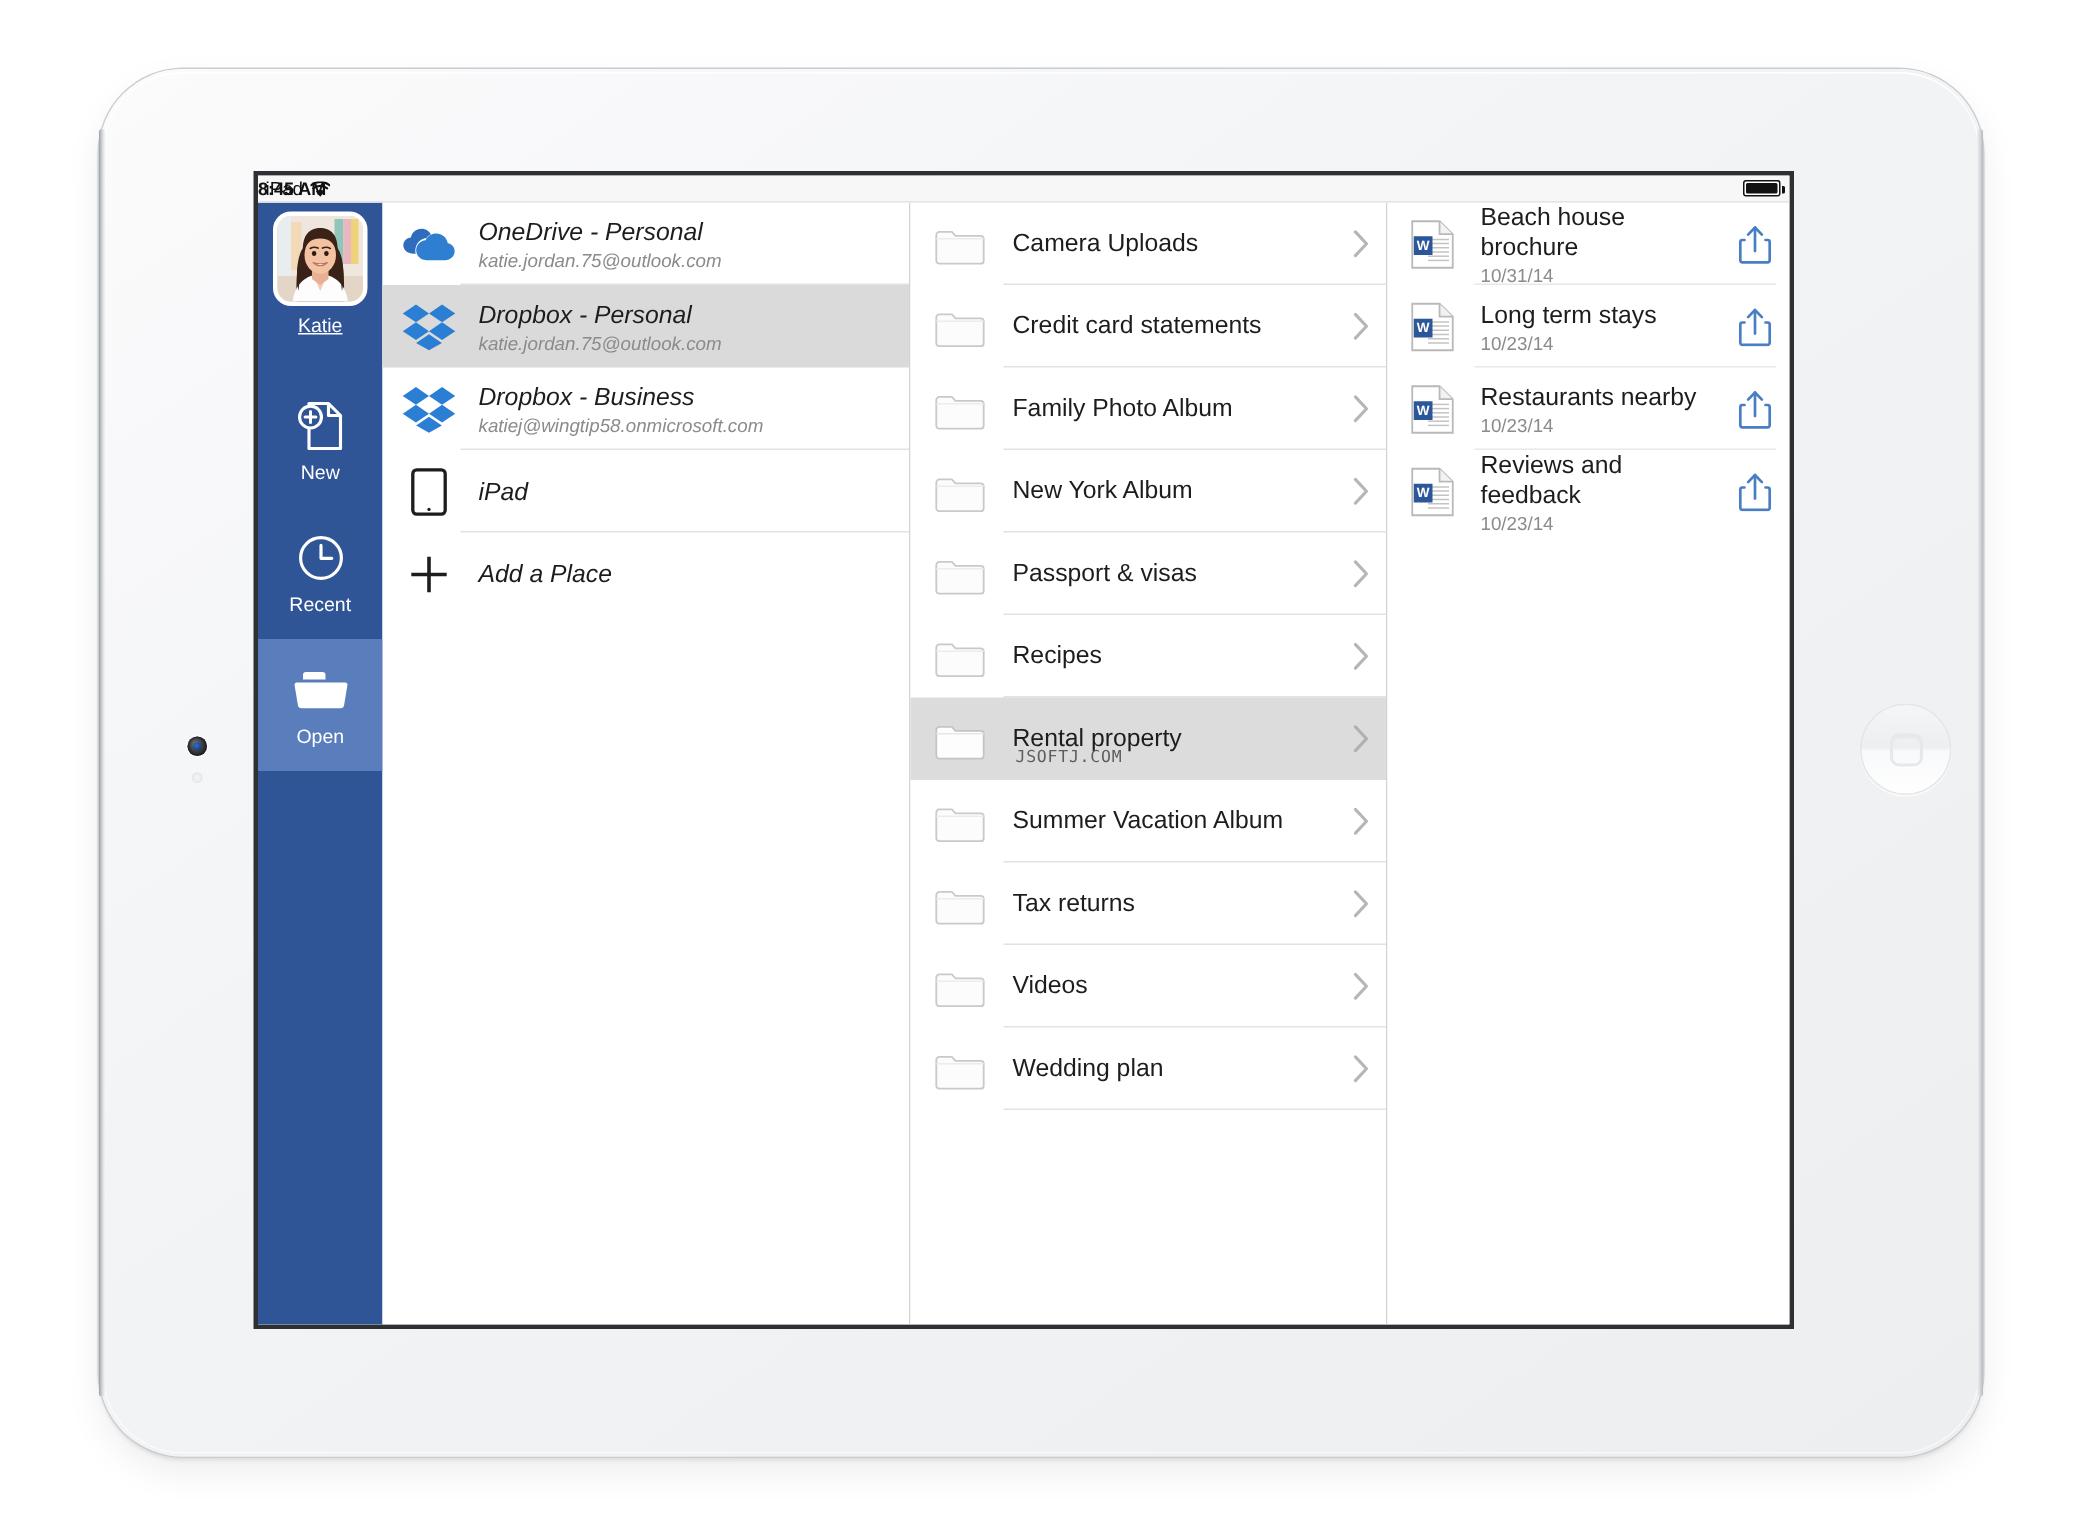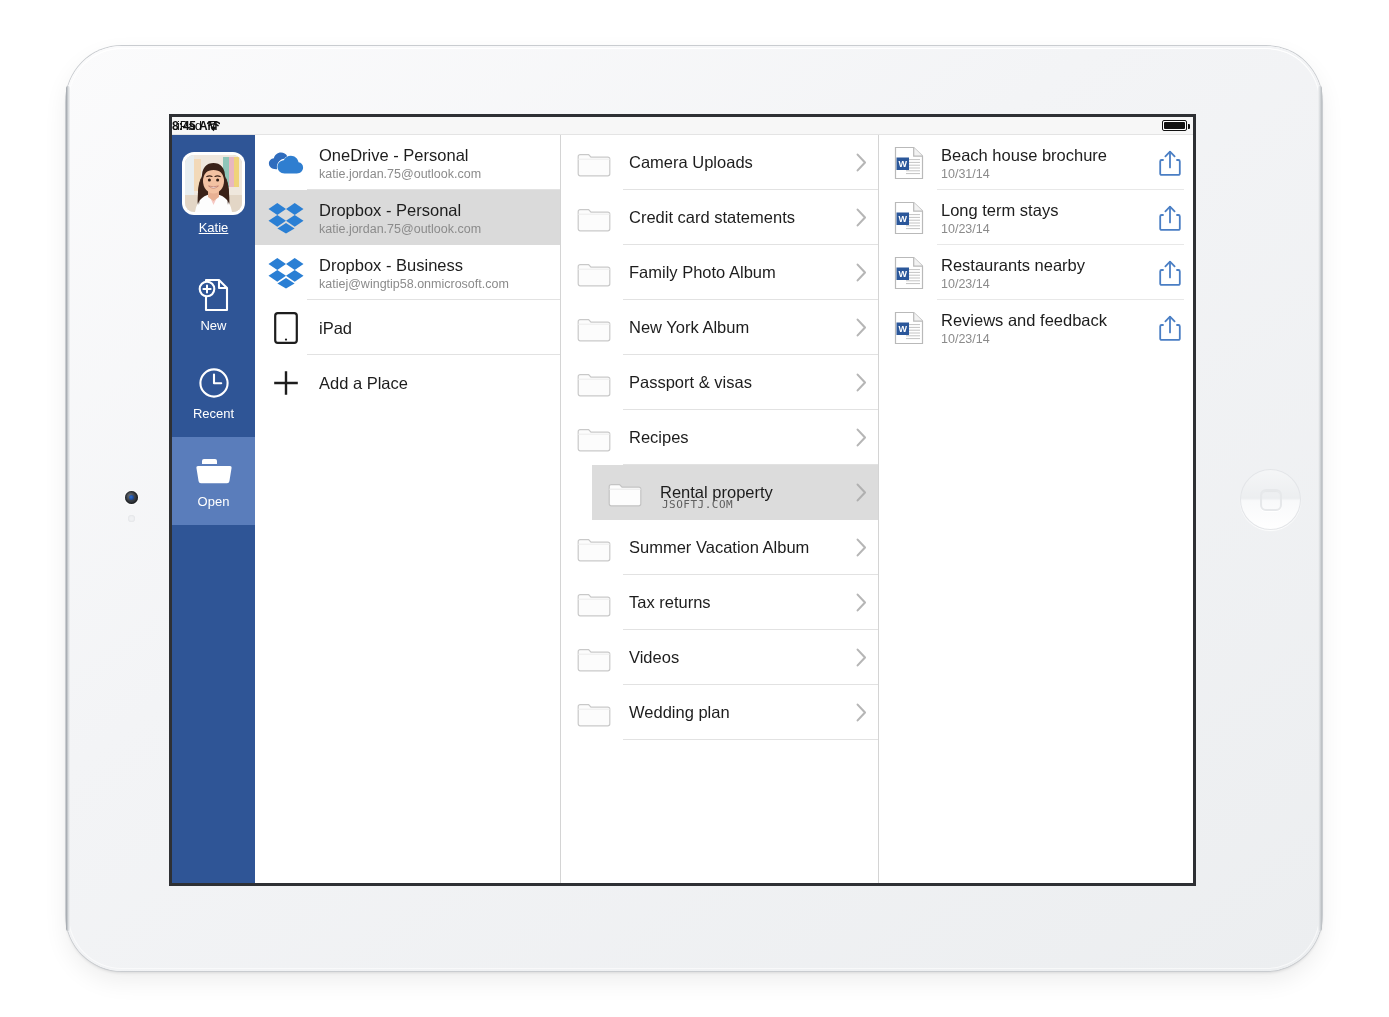--- a/index.html
+++ b/index.html
@@ -103,42 +103,43 @@
 
   
   .appbody { display:flex; height:748px; }
 
   
   .rail {
     width:83px; background:#2f5596; flex:none;
     display:flex; flex-direction:column; align-items:center;
     color:#fff;
   }
-  .rail-profile { padding-top:20px; text-align:center;text-decoration:underline; }
+  .rail-profile { padding-top:9px; text-align:center;text-decoration:underline; }
   .avatar {
     width:57px; height:57px; border-radius:9px;
     margin:0 auto;
     box-shadow: 0 0 0 3px #fff;
     overflow:hidden; position:relative;
     background:#d8c8b8;
   }
   .avatar-label { font-size:13px; margin-top:8px; color:#fff; }
 
   .rail-item {
     width:103px; height:88px;
     display:flex; flex-direction:column; align-items:center; justify-content:center;
     gap:6px; font-size:13px; color:#ffffff;
   }
   .rail-item.sel { background:#5a7dbb; }
   .rail-item .ri-ico { height:34px; display:flex; align-items:center; justify-content:center;}
 
   
   .places {
-    width:306px; flex:none; background:#fff;
+    width:352px; flex:none; background:#fff;
     border-right:1px solid #d4d4d4;
+    font-style:italic;
   }
   .place-row {
     height:55px; display:flex; align-items:center; padding-left:12px; gap:14px;
     position:relative;
   }
   .place-row.sel { background:#dadada; }
   .place-ico { width:38px; flex:none; display:flex; align-items:center; justify-content:center; }
   .place-txt { flex:1; padding-right:10px; padding-top:2px; }
   .place-title { font-size:16.5px; color:#1d1d1d; line-height:1.22; }
   .place-sub { font-size:12.5px; color:#8b8b8b; line-height:1.3; margin-top:1px; }
@@ -148,21 +149,21 @@
 
   
   .folders {
     width:318px; flex:none; background:#fff;
     border-right:1px solid #d4d4d4;
   }
   .folder-row {
     height:55px; display:flex; align-items:center; padding-left:14px; gap:16px;
     position:relative;
   }
-  .folder-row.sel { background:#dcdcdc;margin-left:31px; }
+  .folder-row.sel { background:#dcdcdc; }
   .folder-name { flex:1; font-size:16.5px; color:#1d1d1d; position:relative; }
   .chev { width:34px; flex:none; display:flex; align-items:center; justify-content:center; }
   .folder-row .sep { position:absolute; left:62px; right:0; bottom:0; height:1px; background:#e2e2e2; }
   .folder-row.sel + .folder-row .sep { display:block; }
 
   .watermark {
     position:absolute;
     left:2px; top:15px;
     font-family:"DejaVu Sans Mono","Liberation Mono",monospace;
     font-size:11px; letter-spacing:.5px;

